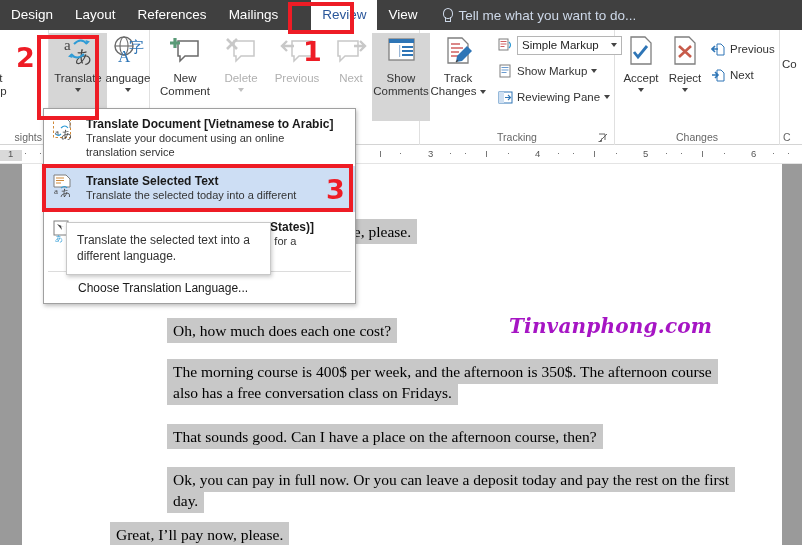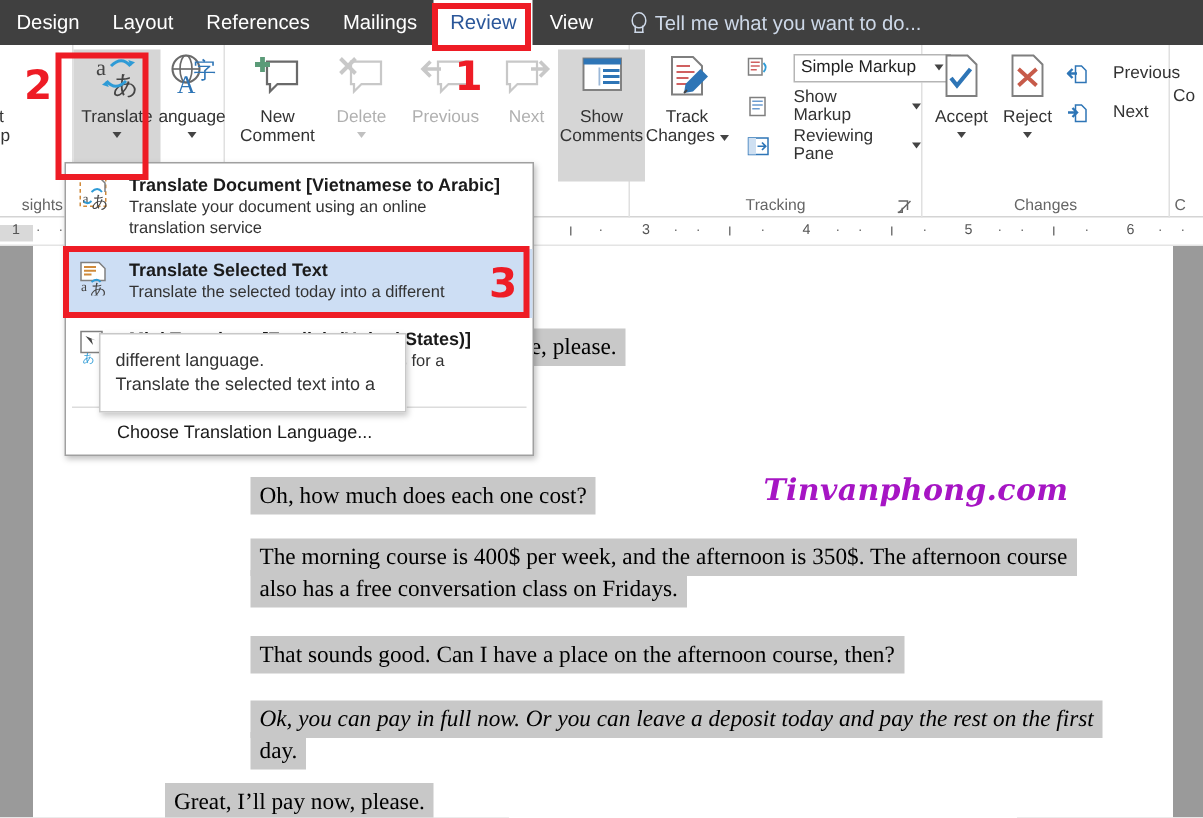--- a/index.html
+++ b/index.html
@@ -16,21 +16,21 @@
   .tabstrip {
     position: absolute; left: 0; top: 0; width: 802px; height: 30px;
     background: #404040;
     display: flex; align-items: center;
   }
   .tab {
     color: #ffffff; font-size: 13.5px; padding: 0 11px; height: 30px;
     line-height: 30px; white-space: nowrap;
   }
   .tab.active-tab {
-    background: #ffffff; color: #2B579A;
+    background: #ffffff; color: #2B579A; margin-left: 22px;
   }
   .tellme {
     display: flex; align-items: center; gap: 5px;
     color: #cdd8e8; font-size: 13.5px; margin-left: 12px; white-space: nowrap;
   }
   .bulb { width: 13px; height: 15px; position: relative; display:inline-block; }
   .bulb::before {
     content:""; position:absolute; left:3px; top:0; width:8px; height:9px;
     border:1.4px solid #cdd8e8; border-radius:50% 50% 45% 45%;
   }
@@ -64,21 +64,21 @@
   .bigbtn .lbl { width: 60px; }
   .bigbtn .caret {
     width:0;height:0;border-left:3.5px solid transparent;border-right:3.5px solid transparent;
     border-top:4px solid #444; margin-top:3px;
   }
   .bigbtn.dim { color: #b0b0b0; }
   .bigbtn.dim .caret { border-top-color:#c0c0c0; }
   .bigbtn.pressed { background:#d6d6d6; }
 
   .smallrow {
-    position:absolute; display:flex; align-items:center; gap:16px;
+    position:absolute; display:flex; align-items:center; gap:4px;
     font-size:11.5px; color:#333; height:18px;
   }
   .smallrow .mi { width:15px;height:15px;display:inline-flex;align-items:center;justify-content:center;flex:0 0 auto;}
   .cart { width:0;height:0;border-left:3.5px solid transparent;border-right:3.5px solid transparent;border-top:4px solid #444; }
   .combo {
     border:1px solid #b5b5b5; background:#fff; height:19px; width:105px;
     display:flex; align-items:center; justify-content:space-between;
     padding:0 4px; font-size:11.5px; color:#222;
   }
   .dlglaunch {
@@ -429,21 +429,21 @@
 
       <div class="para hl" style="left:145px; top:154px; padding:2px 6px;">Oh, how much does each one cost?</div>
 
       <div class="watermark" style="left:487px; top:150px;">Tinvanphong.com</div>
 
       <div class="para hl" style="left:145px; top:195px; padding:2px 6px;">The morning course is 400$ per week, and the afternoon is 350$. The afternoon course</div>
       <div class="para hl" style="left:145px; top:216px; padding:2px 6px;">also has a free conversation class on Fridays.</div>
 
       <div class="para hl" style="left:145px; top:260px; padding:2px 6px;">That sounds good. Can I have a place on the afternoon course, then?</div>
 
-      <div class="para hl" style="left:145px; top:303px; padding:2px 6px;font-style:italic;">Ok, you can pay in full now. Or you can leave a deposit today and pay the rest on the first</div>
+      <div class="para hl" style="left:145px; top:303px; padding:2px 6px;">Ok, you can pay in full now. Or you can leave a deposit today and pay the rest on the first</div>
       <div class="para hl" style="left:145px; top:324px; padding:2px 6px;">day.</div>
 
       <div class="para hl" style="left:88px; top:358px; padding:2px 6px;">Great, I’ll pay now, please.</div>
     </div>
   </div>
 
   <div class="menu">
 
     <div class="menuitem">
       <span class="micon">
@@ -493,22 +493,22 @@
         <span class="mdesc" style="display:block;">quick translation.</span>
       </span>
     </div>
 
     <div class="msep"></div>
 
     <div class="menufoot">Choose Translation Language...</div>
   </div>
 
   <div class="tooltip">
+    <div>Translate the selected text into a</div>
     <div>different language.</div>
-    <div>Translate the selected text into a</div>
   </div>
 
   <div class="redbox" style="left:288px; top:2px; width:66px; height:32px;"></div>
 
   <div class="redbox" style="left:37px; top:35px; width:62px; height:85px;"></div>
 
   <div class="redbox" style="left:42px; top:164px; width:311px; height:48px;"></div>
 
   <div class="rednum" style="left:303px; top:36px; font-size:27px;">1</div>
   <div class="rednum" style="left:16px; top:42px; font-size:27px;">2</div>

